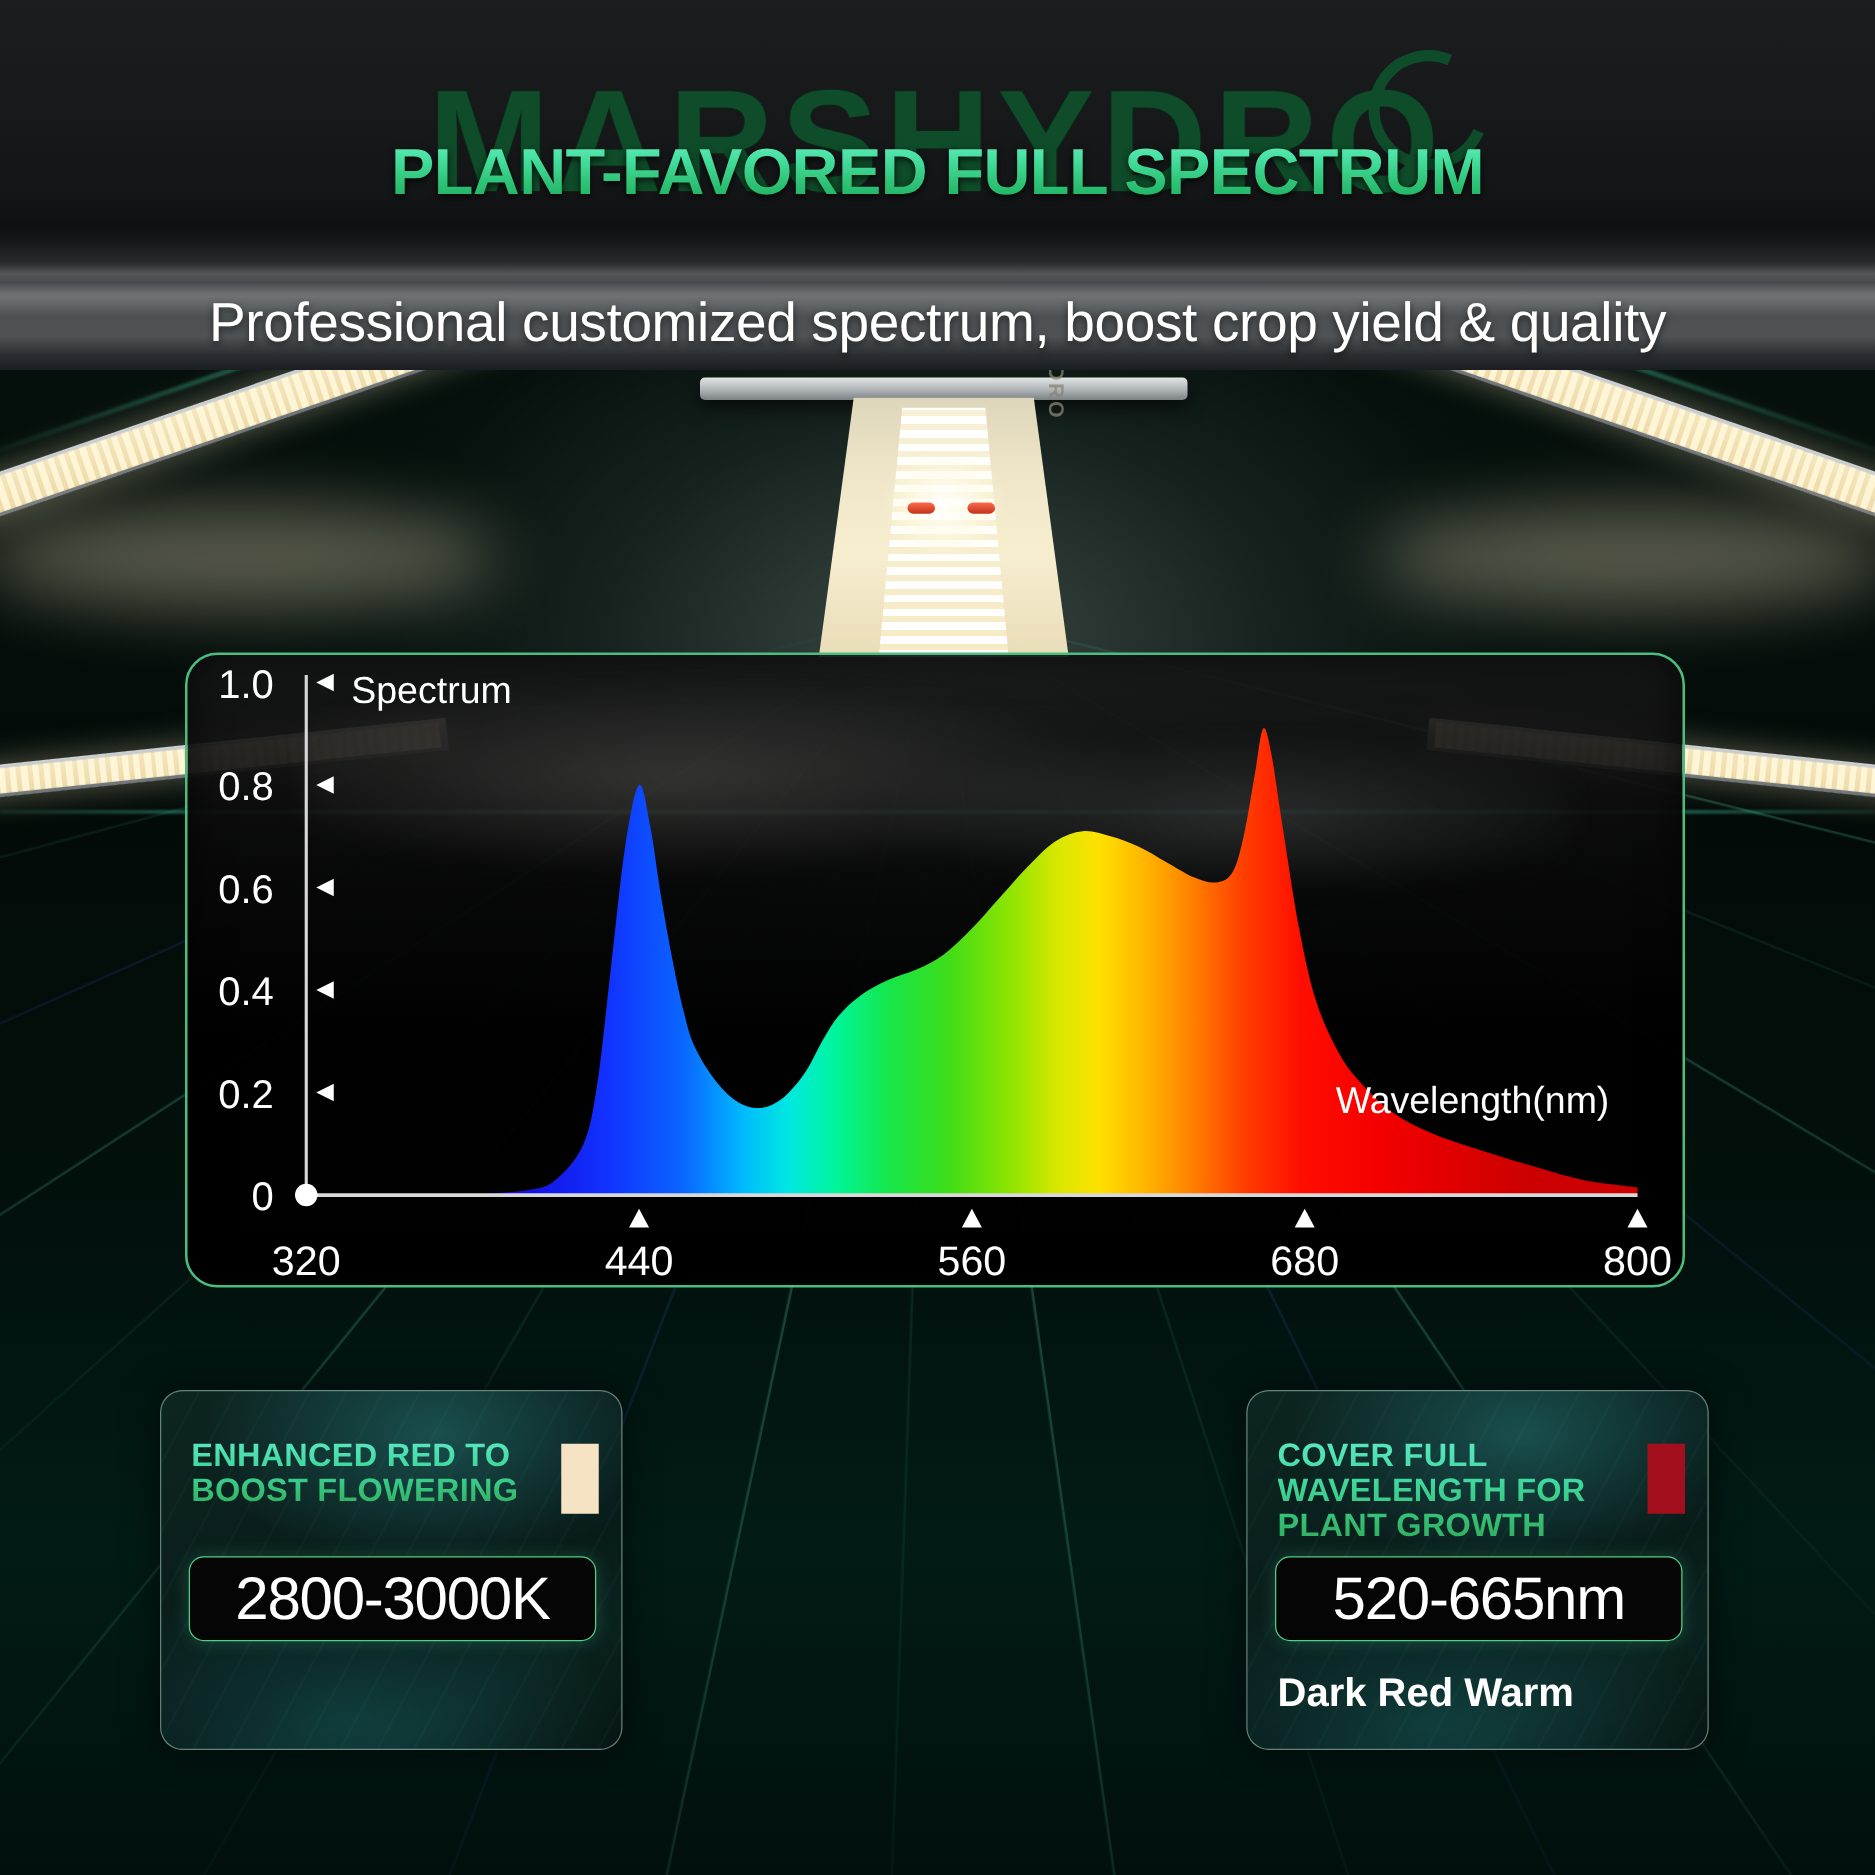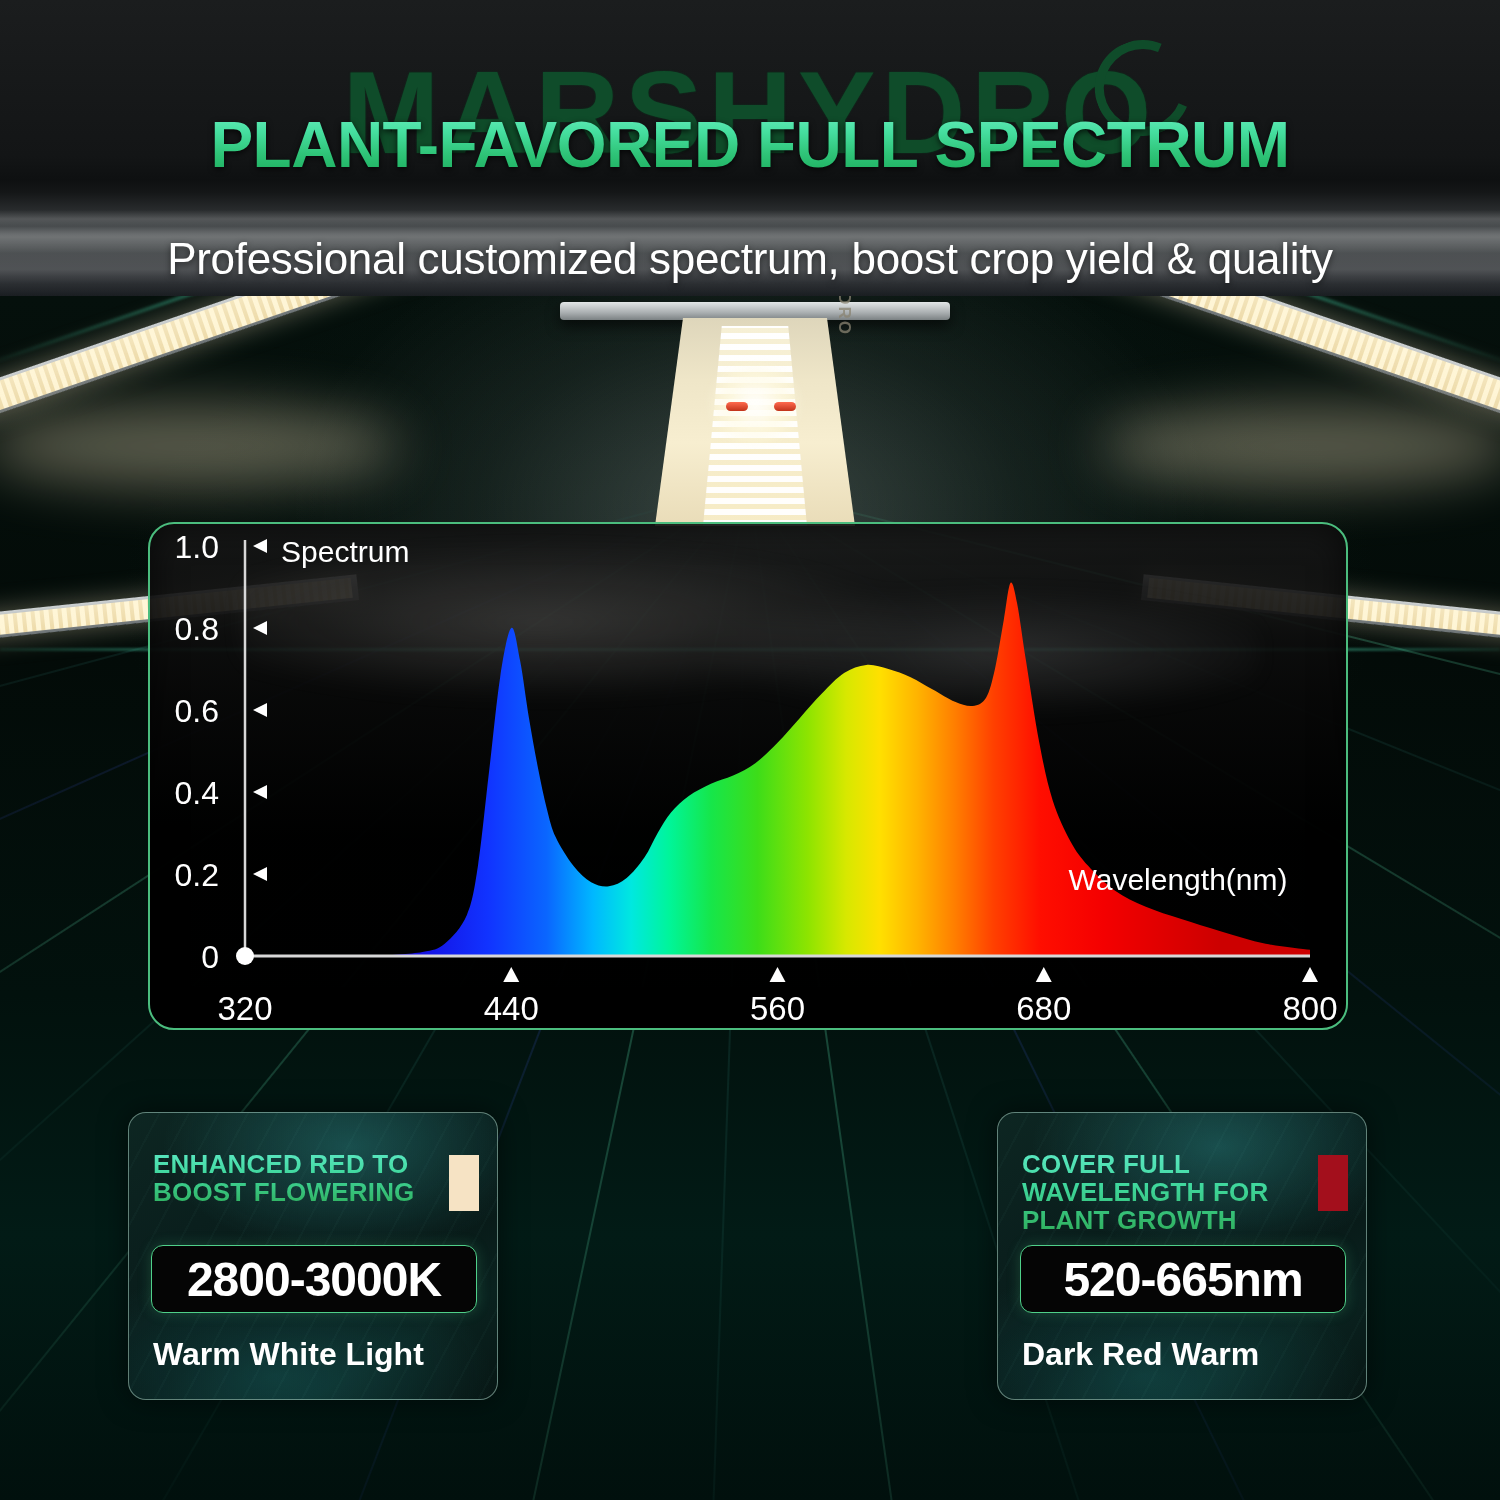--- a/index.html
+++ b/index.html
@@ -35,21 +35,21 @@
     color:#0f4f2b; opacity:.95;
     text-shadow:0 0 2px #0a3a1f;
   }
   #watermark .wm-ring {
     position:absolute; right:-34px; top:-6px; width:96px; height:96px;
     border:9px solid #0f4f2b; border-radius:50%; border-right-color:transparent;
     transform:rotate(-22deg);
   }
   #main-title {
     position:absolute; left:0; top:108px; width:1500px; text-align:center;
-    font-size:64px; font-weight:800; letter-spacing:-0.5px; white-space:nowrap;
+    font-size:52px; font-weight:800; letter-spacing:-0.5px; white-space:nowrap;
     background:linear-gradient(180deg,#6ff0c4 0%,#46dfa0 32%,#2fc478 62%,#17a756 100%);
     -webkit-background-clip:text; background-clip:text; color:transparent;
     -webkit-text-fill-color:transparent;
     filter:drop-shadow(0 2px 3px rgba(0,0,0,.75));
   }
   #subtitle {
     position:absolute; left:0; top:234px; width:1500px; text-align:center;
     font-size:44px; font-weight:400; color:#ffffff; letter-spacing:-0.3px; white-space:nowrap;
     text-shadow:0 2px 6px rgba(0,0,0,.55);
   }
@@ -162,21 +162,21 @@
     -webkit-background-clip:text; background-clip:text; color:transparent; -webkit-text-fill-color:transparent;
     text-transform:uppercase; white-space:pre-line;
   }
   .swatch { position:absolute; right:18px; top:42px; width:30px; height:56px; }
   .value-box {
     position:absolute; left:22px; bottom:86px; width:326px; height:68px;
     border:1.5px solid #4fd089; border-radius:12px; background:#050505;
     display:flex; align-items:center; justify-content:center;
     box-shadow:0 0 14px rgba(80,210,140,.22);
   }
-  .value-text { font-size:48px; font-weight:700; color:#fff; letter-spacing:-1px; }
+  .value-text { font-size:48px; font-weight:400; color:#fff; letter-spacing:-1px; }
   .card-footer { position:absolute; left:24px; bottom:26px; font-size:32px; font-weight:700; color:#fff; }
 </style>
 </head>
 <body>
 
 <div id="stage">
 
   <div id="header-band">
     <div class="metal"></div>
     <div id="watermark">
@@ -301,21 +301,20 @@
   <div id="cards">
 
     <div class="card" id="card-1">
       <div class="streaks"></div>
       <div class="card-heading">ENHANCED RED TO
 BOOST FLOWERING</div>
       <div class="swatch" style="background: rgb(246, 227, 196);"></div>
       <div class="value-box">
         <span class="value-text">2800-3000K</span>
       </div>
-      <div class="card-footer">Warm White Light</div>
     </div>
 
 
     <div class="card" id="card-3">
       <div class="streaks"></div>
       <div class="card-heading">COVER FULL
 WAVELENGTH FOR
 PLANT GROWTH</div>
       <div class="swatch" style="background: rgb(163, 15, 28);"></div>
       <div class="value-box">

